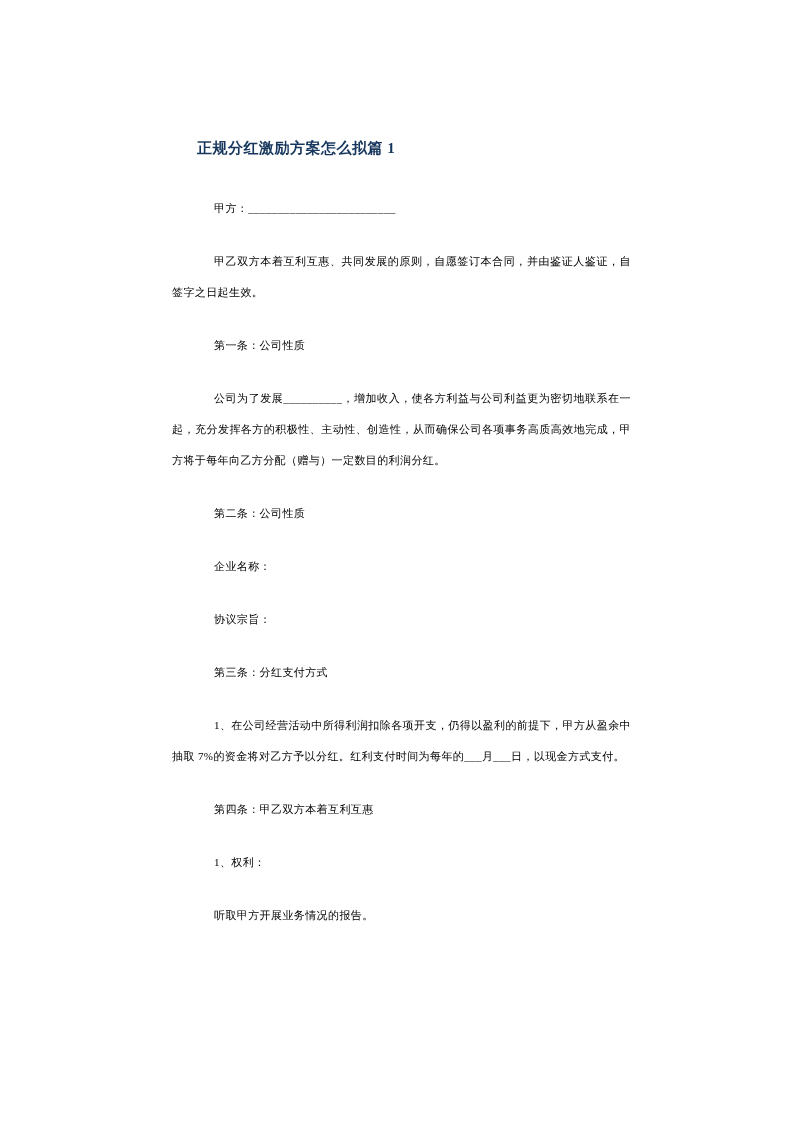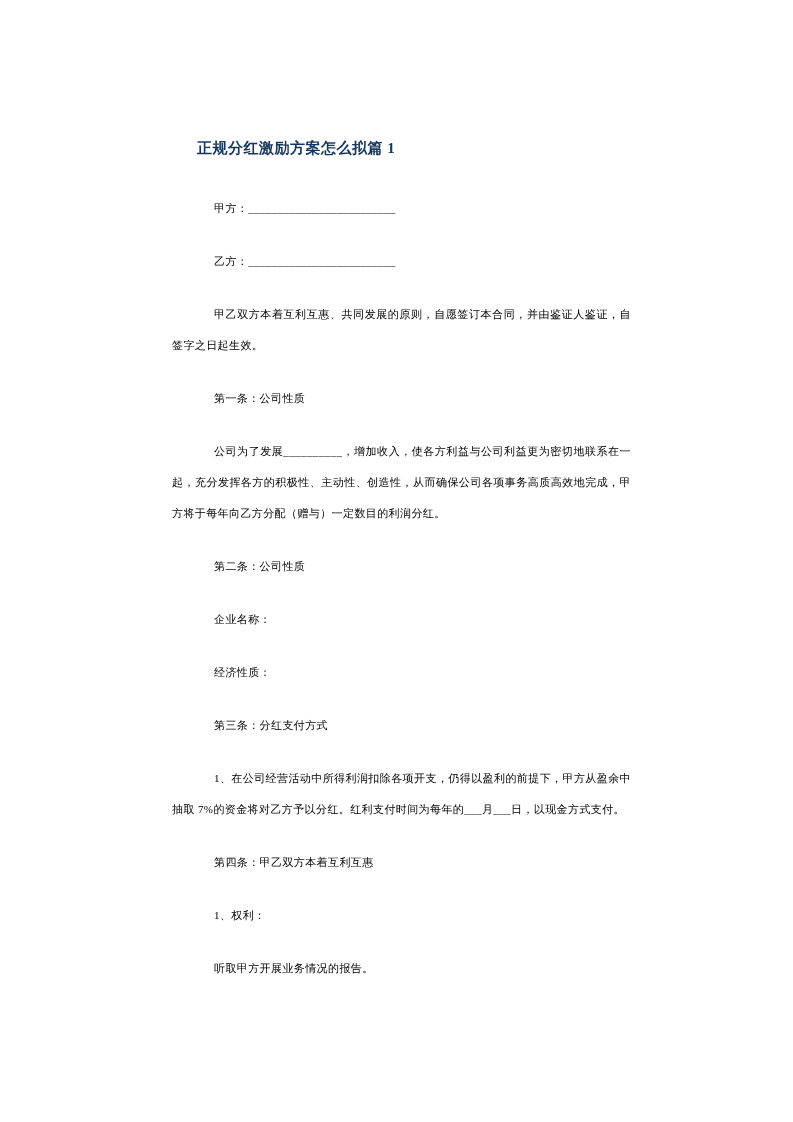--- a/index.html
+++ b/index.html
@@ -39,33 +39,32 @@
   }
 </style>
 </head>
 <body>
 
 <div class="page">
   <h1 class="doc-title">正规分红激励方案怎么拟篇 1</h1>
 
   <p class="para">甲方：_________________________</p>
 
-  <p class="para">乙方：_________________________</p>
 
   <p class="para">甲乙双方本着互利互惠、共同发展的原则，自愿签订本合同，并由鉴证人鉴证，自签字之日起生效。</p>
 
   <p class="para">第一条：公司性质</p>
 
   <p class="para">公司为了发展__________，增加收入，使各方利益与公司利益更为密切地联系在一起，充分发挥各方的积极性、主动性、创造性，从而确保公司各项事务高质高效地完成，甲方将于每年向乙方分配（赠与）一定数目的利润分红。</p>
 
   <p class="para">第二条：公司性质</p>
 
   <p class="para">企业名称：</p>
 
-  <p class="para">经济性质：</p>
+  <p class="para">协议宗旨：</p>
 
   <p class="para">第三条：分红支付方式</p>
 
   <p class="para">1、在公司经营活动中所得利润扣除各项开支，仍得以盈利的前提下，甲方从盈余中抽取 7%的资金将对乙方予以分红。红利支付时间为每年的___月___日，以现金方式支付。</p>
 
   <p class="para">第四条：甲乙双方本着互利互惠</p>
 
   <p class="para">1、权利：</p>
 
   <p class="para">听取甲方开展业务情况的报告。</p>

